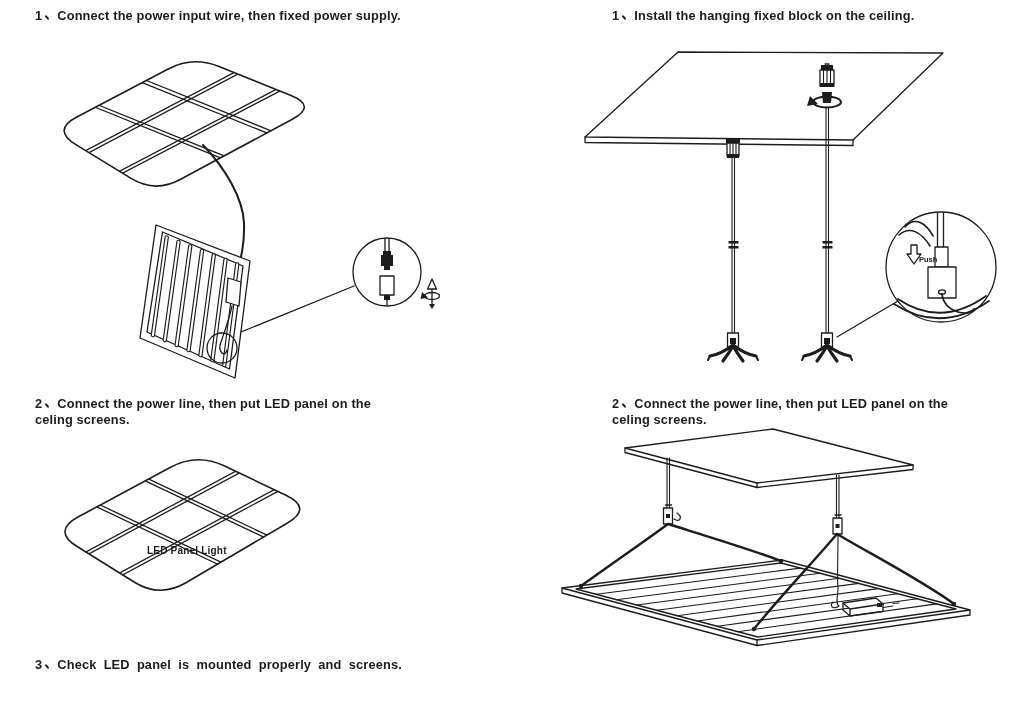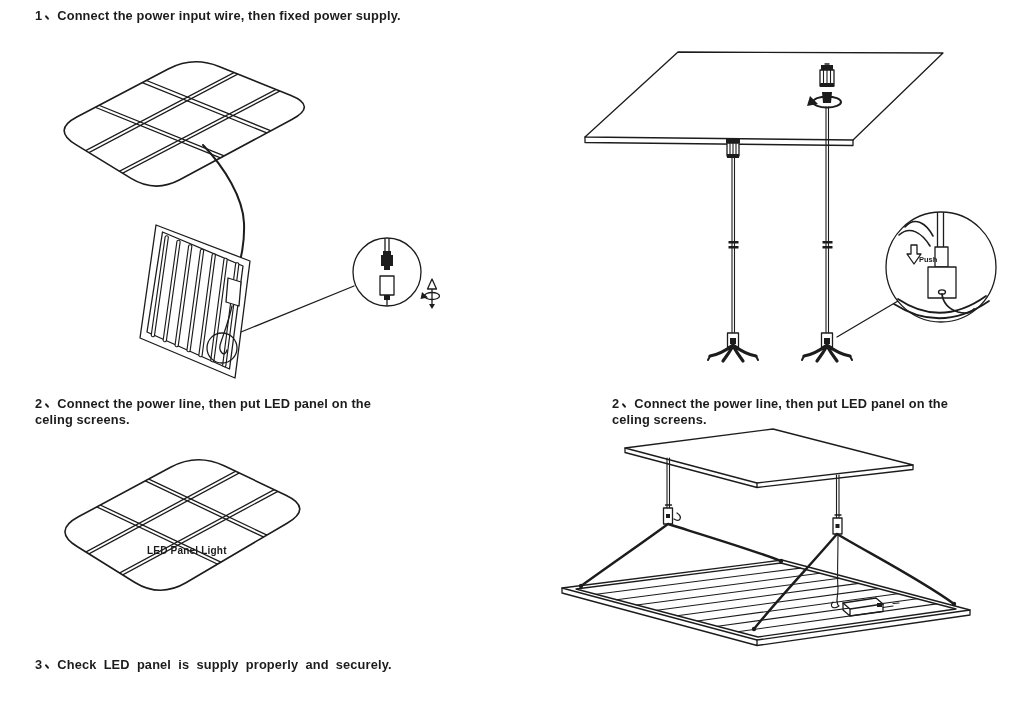--- a/index.html
+++ b/index.html
@@ -26,28 +26,29 @@
   .lbl-panel{font:700 10px "Liberation Sans",sans-serif;fill:#1c1c1c;stroke:none;letter-spacing:.2px;}
   .lbl-push{font:700 7.5px "Liberation Sans",sans-serif;fill:#1c1c1c;stroke:none;}
 </style>
 </head>
 <body>
 
 <div class="page">
 
   <div class="step" style="left:35px;top:8px;width:420px"><span class="num">1</span><span class="dun"></span><span class="body">Connect the power input wire, then fixed power supply.</span></div>
 
+  <div class="step" style="left:612px;top:8px;width:400px"><span class="num">1</span><span class="dun"></span><span class="body">Install the hanging fixed block on the ceiling.</span></div>
 
   <div class="step" style="left:35px;top:396px;width:370px"><span class="num">2</span><span class="dun"></span><span class="body">Connect the power line,  then put LED panel on the
 celing screens.</span></div>
 
   <div class="step" style="left:612px;top:396px;width:370px"><span class="num">2</span><span class="dun"></span><span class="body">Connect the power line,  then put LED panel on the
 celing screens.</span></div>
 
-  <div class="step" style="left:35px;top:657px;width:440px"><span class="num">3</span><span class="dun"></span><span class="body wide">Check LED panel is supply properly and securely.</span></div>
+  <div class="step" style="left:35px;top:657px;width:440px"><span class="num">3</span><span class="dun"></span><span class="body wide">Check LED panel is mounted properly and screens.</span></div>
 
 
   <svg class="fig" style="left:35px;top:48px" width="420" height="342" viewBox="0 0 420 342">
     <defs>
       <clipPath id="clipGrid1">
           <path d="M41.8 69 L133.2 21 Q158 8 184 18.5 L256 47.5 Q282 58 257.3 71.2 L144.7 131.8 Q120 145 96.1 130.4 L40.9 96.6 Q17 82 41.8 69 Z"></path>
         </clipPath>
     </defs>
     <g class="ink">
       <path class="w16" d="M41.8 69 L133.2 21 Q158 8 184 18.5 L256 47.5 Q282 58 257.3 71.2 L144.7 131.8 Q120 145 96.1 130.4 L40.9 96.6 Q17 82 41.8 69 Z"></path>

